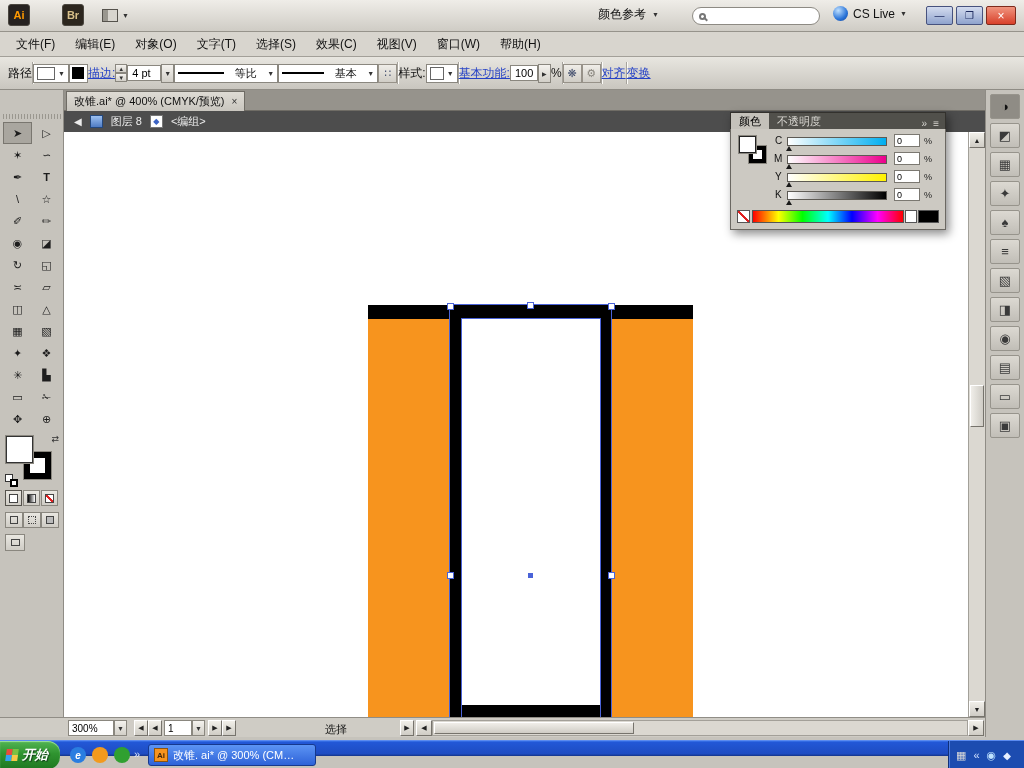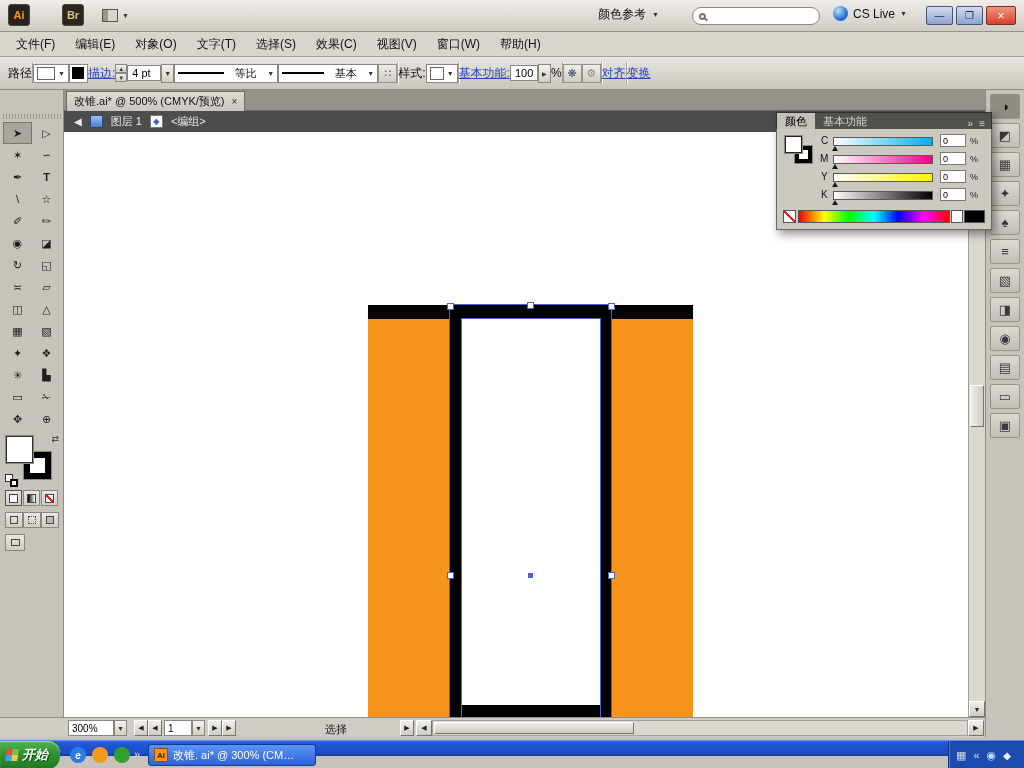--- a/index.html
+++ b/index.html
@@ -68,21 +68,21 @@
   .canvas { left:64px; top:132px; width:904px; height:585px; background:#fff; overflow:hidden; }
   .handle { width:7px; height:7px; background:#fff; border:1px solid #4a63d8; position:absolute; }
 
   
   .vscroll { left:968px; top:132px; width:17px; height:585px; background:#dbd8d1; border-left:1px solid #a3a099; }
   .cbtn { background:linear-gradient(#f1efe9,#cfccc5); border:1px solid; border-color:#fff #76736c #76736c #fff;
     display:flex; align-items:center; justify-content:center; font-size:7px; color:#222; }
   .statusbar { left:0; top:717px; width:985px; height:20px; background:#cfccc5; border-top:1px solid #908d86; font-size:10px; }
 
   
-  .colorpanel { left:776px; top:112px; width:216px; height:118px; z-index:60; box-shadow:3px 4px 9px rgba(0,0,0,.45); }
+  .colorpanel { left:730px; top:112px; width:216px; height:118px; z-index:60; box-shadow:3px 4px 9px rgba(0,0,0,.45); }
   .cp-head { height:17px; background:#51504b; display:flex; align-items:flex-end; font-size:11px; border:1px solid #33312d; border-bottom:none; }
   .cp-tab { padding:1px 8px; height:16px; }
   .cp-tab.on { background:#c4c1ba; color:#000; }
   .cp-tab.off { color:#d6d4cf; }
   .cp-body { position:relative; height:101px; background:#ccc9c2; border:1px solid #6b6862; border-top:none; }
   .track { position:absolute; width:100px; height:9px; border:1px solid #5d5a54; }
   .tri { position:absolute; width:0; height:0; border-left:3px solid transparent; border-right:3px solid transparent; border-bottom:5px solid #1a1a1a; }
   .cp-input { position:absolute; width:26px; height:13px; border:1px solid #7b7871; font-size:9px; padding:0 2px; font-family:inherit; }
   .pct { position:absolute; font-size:9px; color:#222; }
 
@@ -210,32 +210,32 @@
   <span class="link">对齐</span>
   <span class="vsep"></span>
   <span class="link">变换</span>
 </div>
 
 <div class="abs corner" style="left:0;top:90px;padding-left:5px;">
   <span>«</span>
 </div>
 <div class="abs tabbar">
   <div class="doctab">
-    <span>改锥.ai* @ 500% (CMYK/预览)</span>
+    <span>改锥.ai* @ 400% (CMYK/预览)</span>
     <span style="font-size:10px;color:#333;">×</span>
   </div>
 </div>
 <div class="abs corner" style="left:985px;top:90px;width:39px;justify-content:flex-end;padding-right:5px;">
   <span>»</span>
 </div>
 
 <div class="abs breadcrumb">
   <span style="font-size:10px;">◀</span>
   <span style="width:13px;height:13px;background:linear-gradient(#9cc0f0,#4f7cc4);border:1px solid #23487e;"></span>
-  <span>图层 1</span>
+  <span>图层 8</span>
   <span style="width:13px;height:13px;background:#fff;border:1px solid #777;display:inline-flex;align-items:center;justify-content:center;color:#3c63c4;font-size:8px;">◆</span>
   <span>&lt;编组&gt;</span>
 </div>
 
 <div class="abs leftdock">
   <div class="abs grip"></div>
   <div class="abs tools">
     <div class="tool active">
         <span>➤</span>
       </div>
@@ -464,21 +464,21 @@
       <span>▭</span>
     </div>
   <div class="dockbtn">
       <span>▣</span>
     </div>
 </div>
 
 <div class="abs colorpanel">
   <div class="cp-head">
     <span class="cp-tab on">颜色</span>
-    <span class="cp-tab off">基本功能</span>
+    <span class="cp-tab off">不透明度</span>
     <span style="margin-left:auto;color:#d6d4cf;font-size:10px;padding:0 4px;">»</span>
     <span style="color:#d6d4cf;font-size:10px;padding:0 6px 0 2px;">≡</span>
   </div>
   <div class="cp-body">
     <div class="abs" style="left:18px;top:17px;width:17px;height:17px;border:4px solid #000;background:#fff;outline:1px solid #8a877f;"></div>
     <div class="abs" style="left:8px;top:7px;width:17px;height:17px;background:#fff;border:1px solid #222;outline:1px solid #8a877f;"></div>
 
     <span class="abs" style="left:44px;top:6px;font-size:10px;">C</span>
     <div class="track" style="left:56px;top:8px;background:linear-gradient(90deg,#ffffff,#00AEEF);"></div>
     <span class="tri" style="left:55px;top:17px;"></span>

